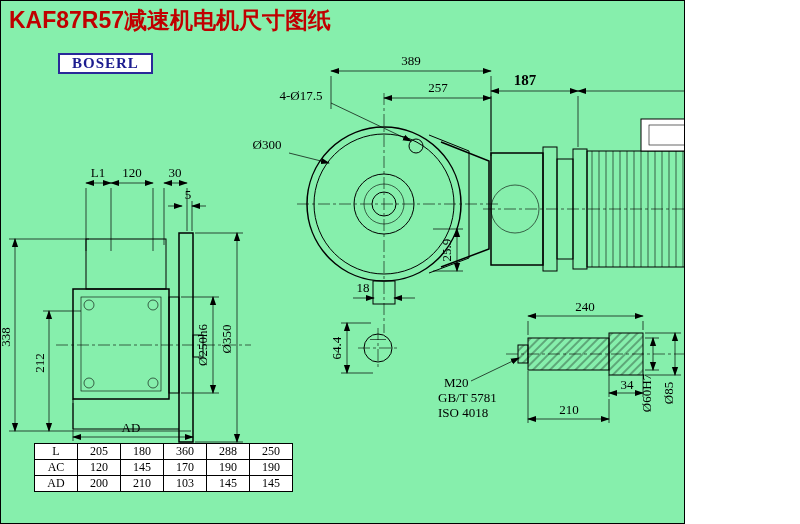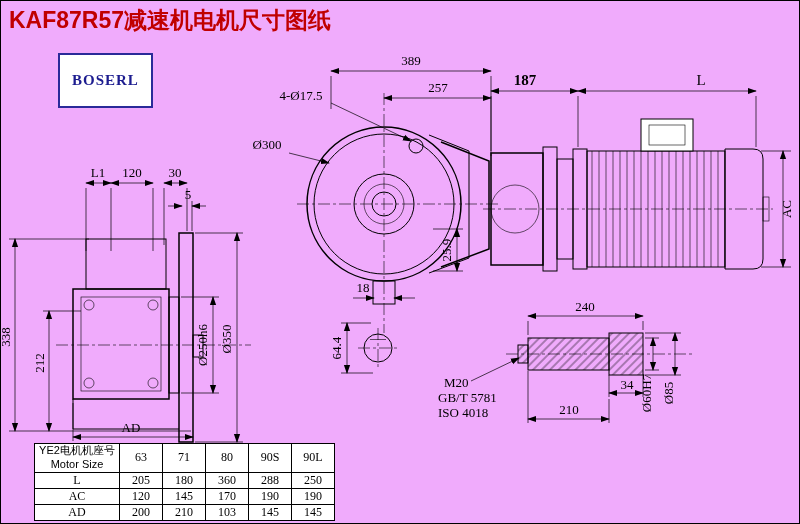--- a/index.html
+++ b/index.html
@@ -1,20 +1,20 @@
 <!DOCTYPE html>
 <html><head>
 <meta charset="utf-8">
 <style>
   html,body{margin:0;padding:0;background:#fff;}
-  .sheet{position:relative;width:800px;height:524px;background:#f0abfc;box-sizing:border-box;
+  .sheet{position:relative;width:685px;height:524px;background:#86efac;box-sizing:border-box;
          border:1px solid #000;overflow:hidden;font-family:"Liberation Sans",sans-serif;}
   .page-title{position:absolute;left:8px;top:4px;font-size:23px;font-weight:bold;color:#c00000;
               font-family:"Liberation Sans",sans-serif;}
-  .logo-box{position:absolute;left:57px;top:52px;border:2px solid #2a2a99;padding:17px 12px;
+  .logo-box{position:absolute;left:57px;top:52px;border:2px solid #2a2a99;padding:0 12px;
             color:#1c1c8f;font:bold 15px "Liberation Serif",serif;letter-spacing:1px;background:#fff;}
   svg{position:absolute;left:0;top:0;}
   .ln{stroke:#000;stroke-width:1;fill:none;}
   .thick{stroke-width:1.5;}
   .thin{stroke-width:0.6;}
   .ln2{stroke:#000;stroke-width:1;}
   .dim{stroke:#000;stroke-width:0.7;fill:none;}
   .cl{stroke:#000;stroke-width:0.6;fill:none;stroke-dasharray:12 3 3 3;}
   .d{font:13px "Liberation Serif",serif;fill:#000;text-anchor:middle;}
   .big{font:bold 15px "Liberation Serif",serif;}
@@ -202,31 +202,20 @@
       <text class="d ta-s" x="443" y="386">M20</text>
       <text class="d ta-s" x="437" y="401">GB/T 5781</text>
       <text class="d ta-s" x="437" y="416">ISO 4018</text>
       <text class="d" transform="rotate(-90 650 392)" x="650" y="392">Ø60H7</text>
       <text class="d" transform="rotate(-90 672 392)" x="672" y="392">Ø85</text>
     </g>
   </svg>
 
   <table class="size-table">
     <tbody>
-      <tr>
-        <td class="hdr">
-          <div>YE2电机机座号</div>
-          <div>Motor Size</div>
-        </td>
-        <td>63</td>
-        <td>71</td>
-        <td>80</td>
-        <td>90S</td>
-        <td>90L</td>
-      </tr>
       <tr>
         <td>L</td>
         <td>205</td>
         <td>180</td>
         <td>360</td>
         <td>288</td>
         <td>250</td>
       </tr>
       <tr>
         <td>AC</td>

